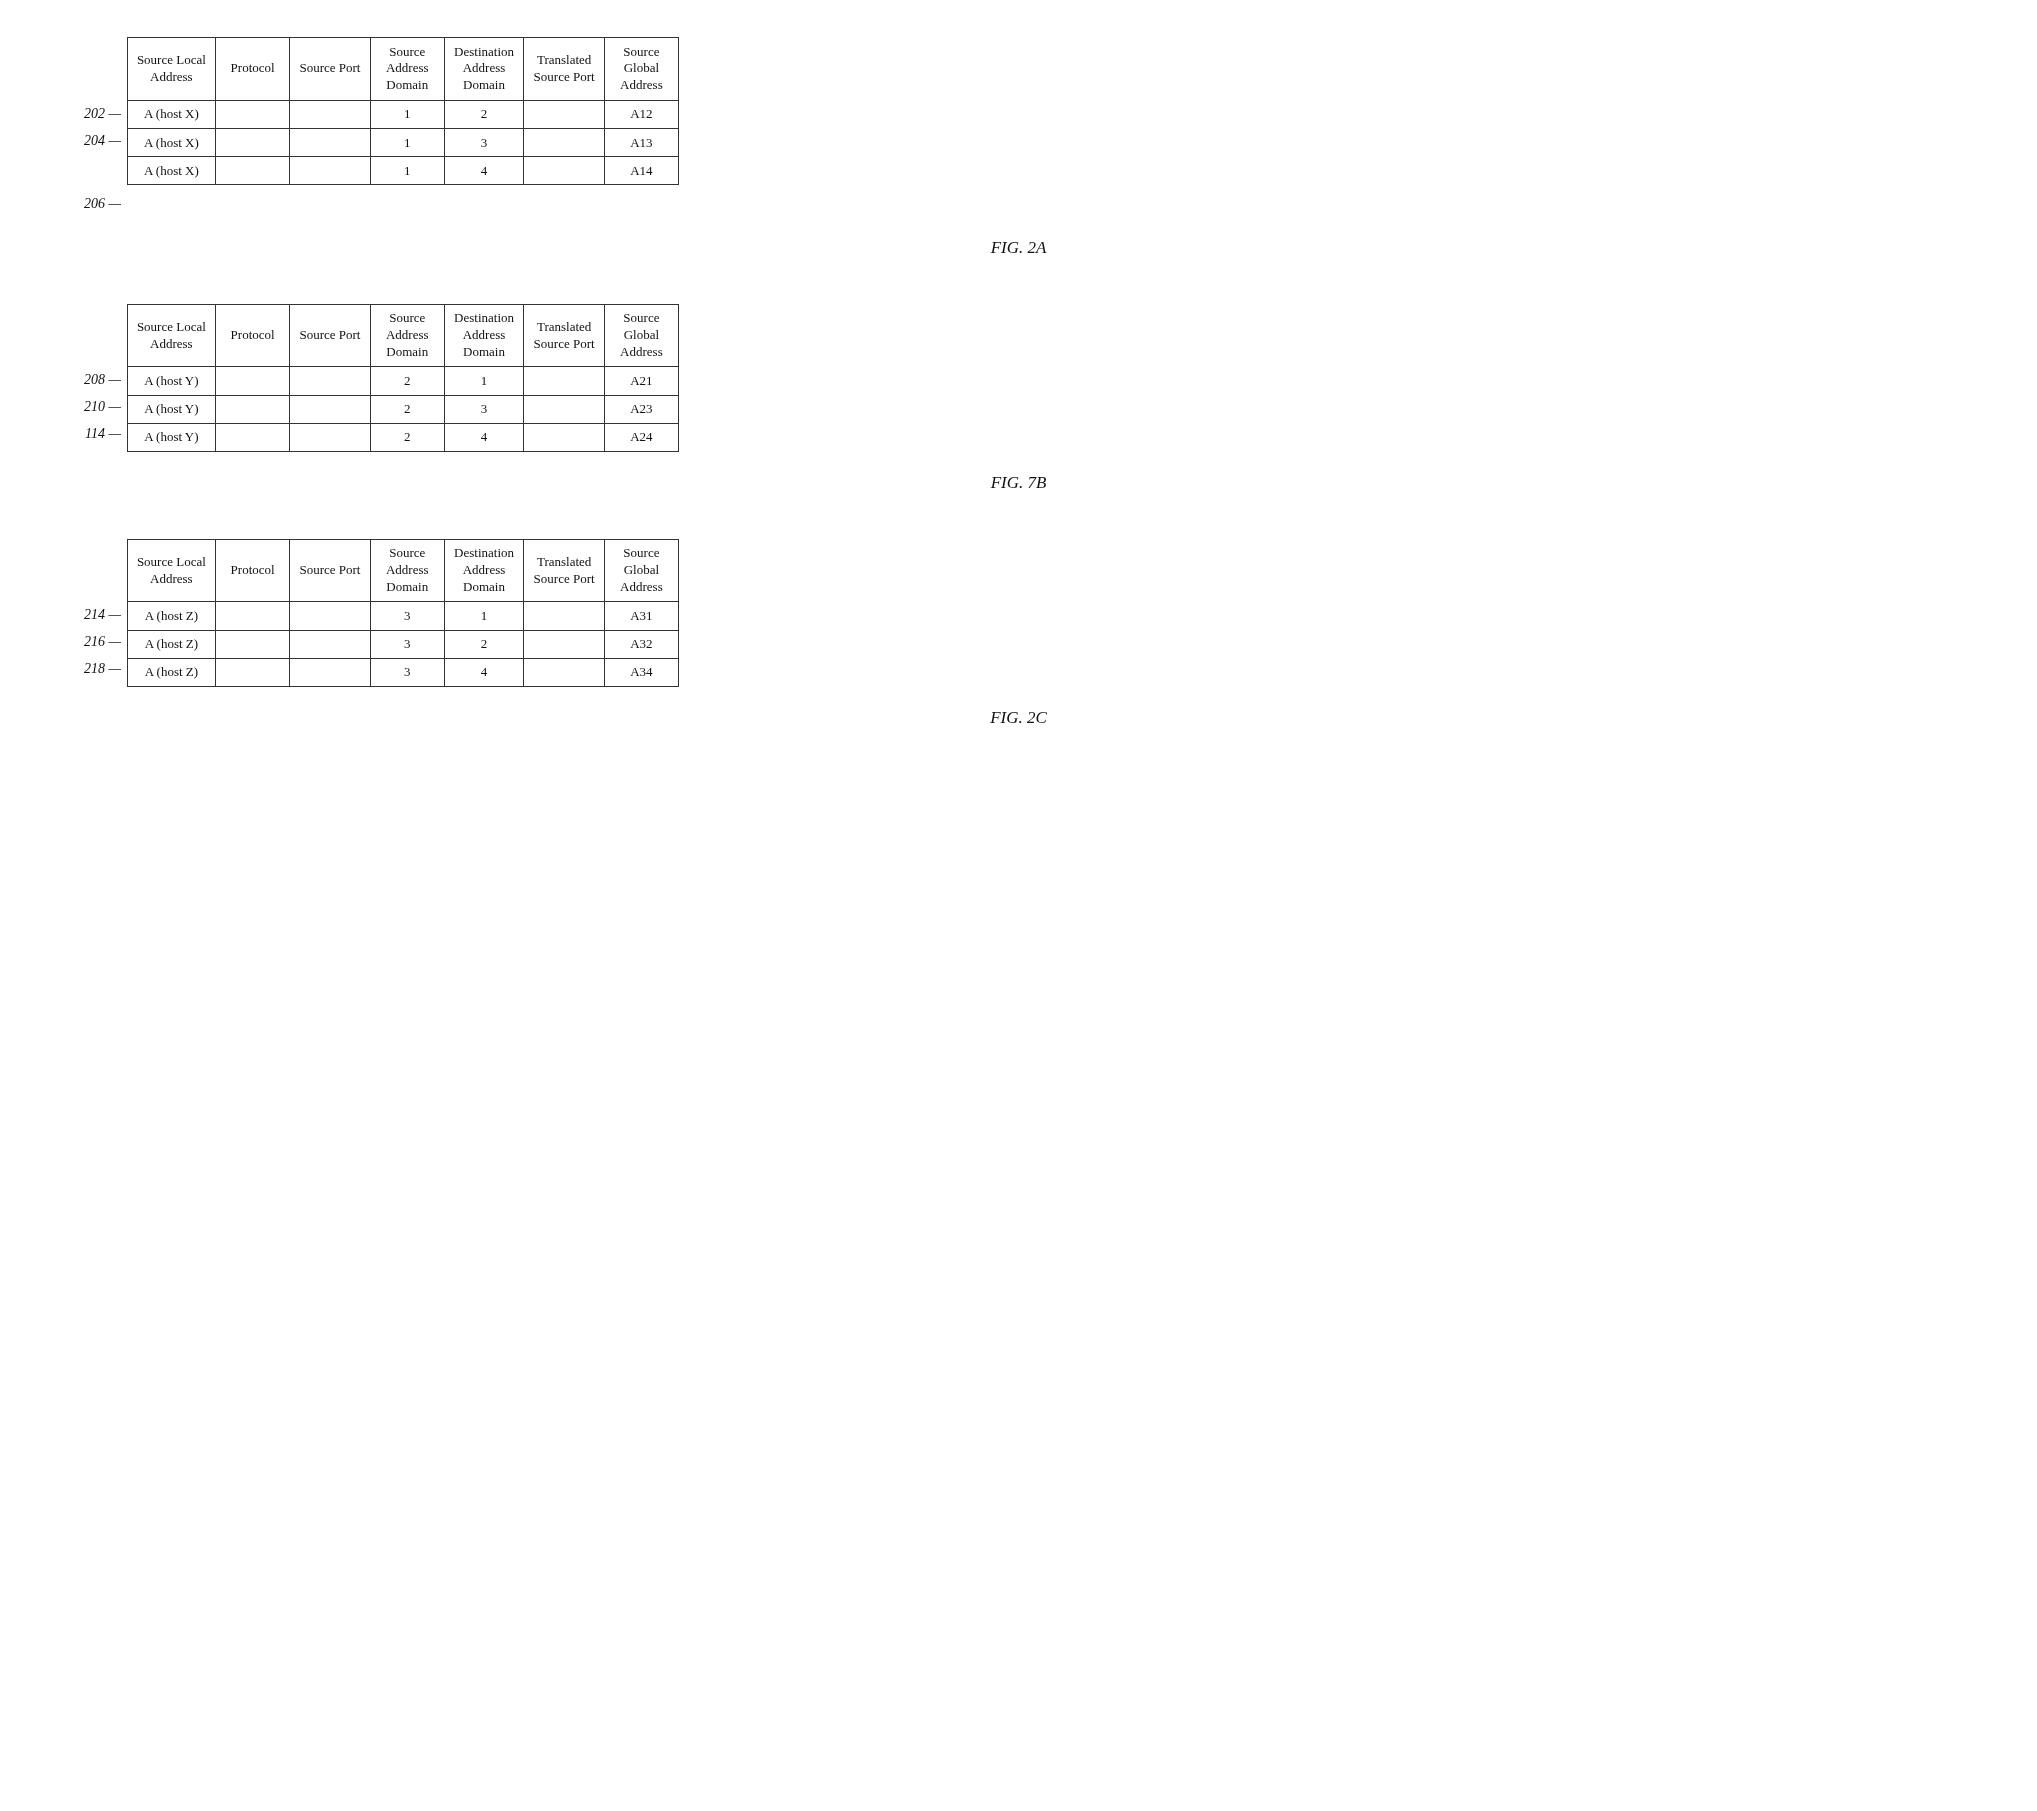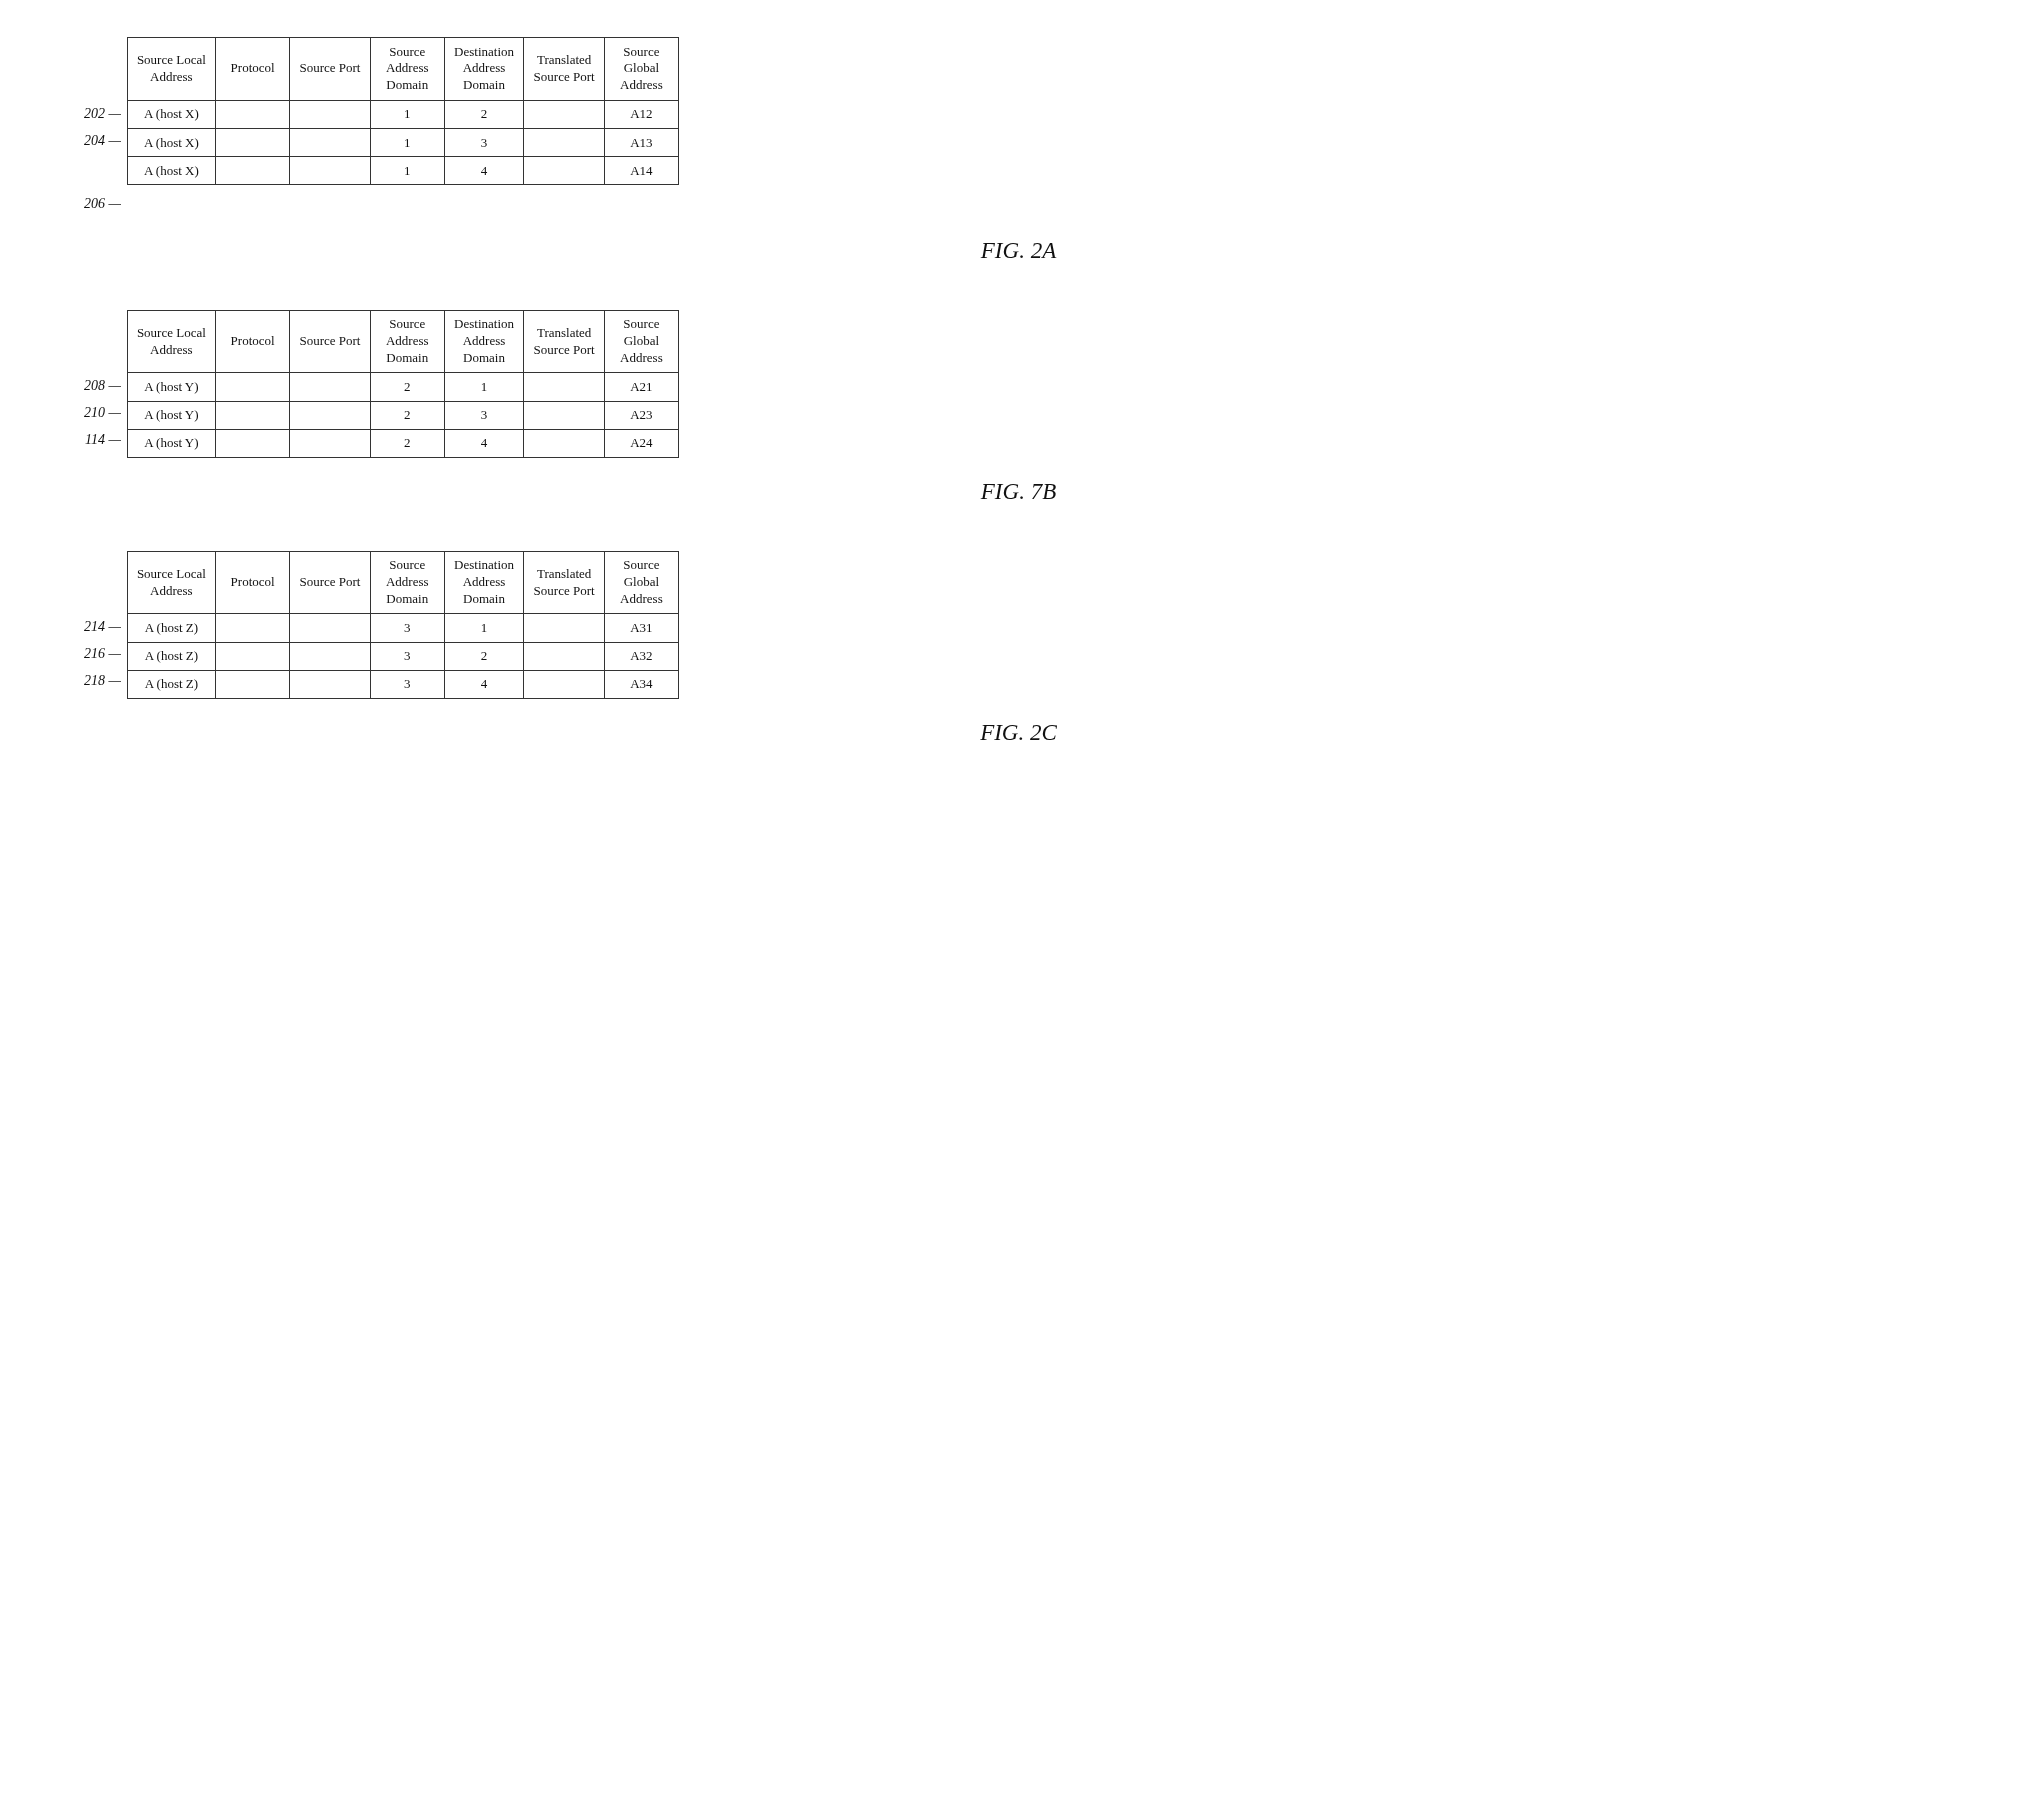--- a/index.html
+++ b/index.html
@@ -43,21 +43,21 @@
       font-weight: normal;
       font-size: 13px;
       line-height: 1.3;
     }
     td {
       font-size: 13px;
       min-width: 74px;
       min-height: 30px;
     }
     .fig-caption {
-      font-size: 23px;
+      font-size: 17px;
       font-style: italic;
       margin-top: 5.6px;
       font-family: 'Times New Roman', Times, serif;
     }
     .label-group {
       display: flex;
       flex-direction: column;
     }
     .label-row {
       display: flex;

